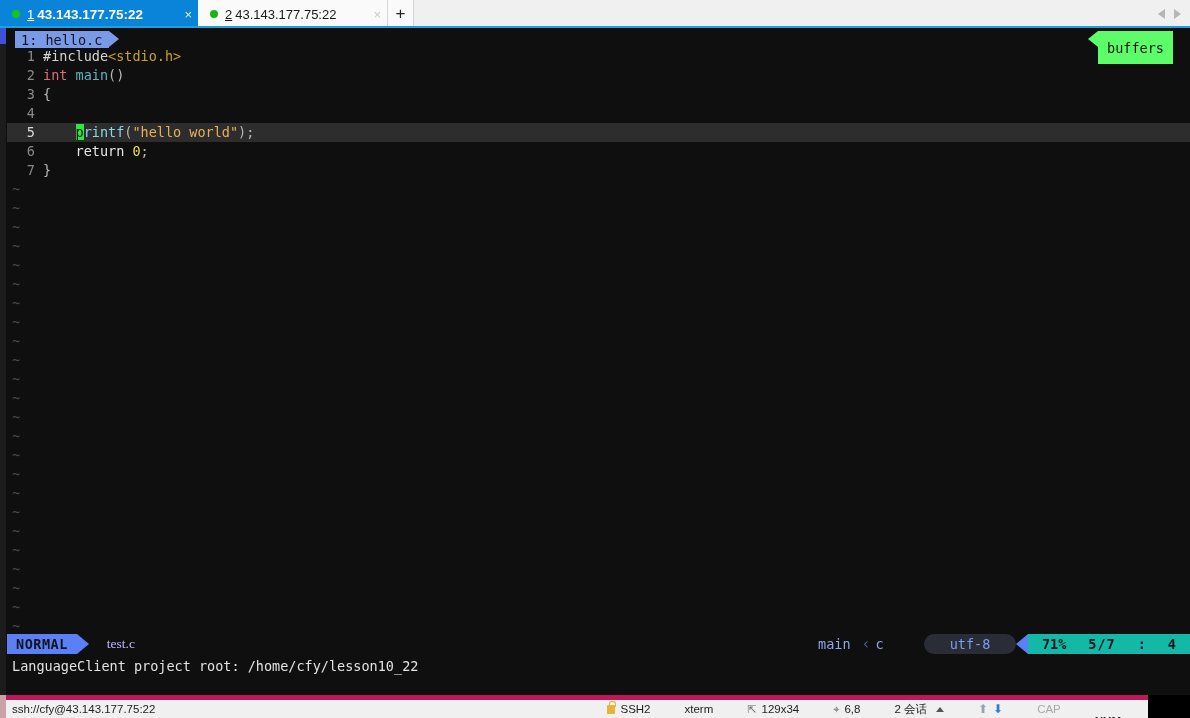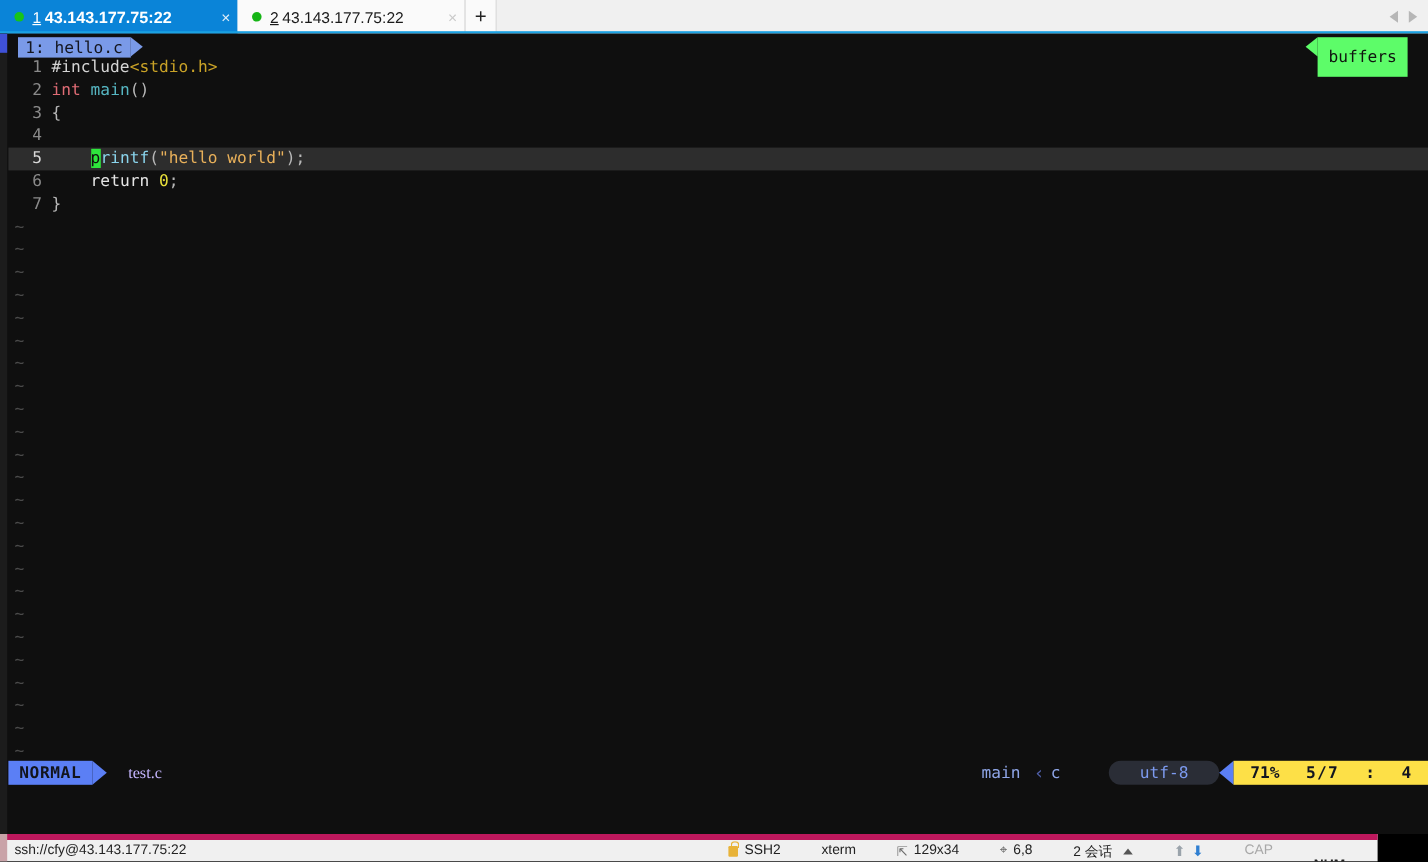--- a/index.html
+++ b/index.html
@@ -116,21 +116,21 @@
   .fname { color: #c4b5fd; padding: 0 10px 0 18px; font-family: Liberation Serif, serif; }
   .sl-right { margin-left: auto; display: flex; align-items: center; }
   .branch { color: #8fa6e8; padding-right: 6px; }
   .chev { color: #4f5fa8; font-size: 15px; padding: 0 5px; }
   .ftype { color: #8fa6e8; padding-right: 10px; }
   .enc-pill {
     background: #2a2d36; color: #7d9bf0; border-radius: 11px;
     padding: 0 26px; height: 20px; display: flex; align-items: center; margin-left: 30px;
   }
   .pos-arrow { width: 0; height: 0; border-top: 10px solid transparent; border-bottom: 10px solid transparent; border-right: 12px solid #5b7ff5; }
-  .pos-seg { background: #fde047; color: #121520; padding: 0 14px 0 4px; display: flex; align-items: center; gap: 22px; height: 20px; font-weight: bold; }
+  .pos-seg { background: #14b8a6; color: #121520; padding: 0 14px 0 4px; display: flex; align-items: center; gap: 22px; height: 20px; font-weight: bold; }
   .pos-seg .pct { min-width: 34px; text-align: right; }
   .pos-seg .loc { letter-spacing: 1px; }
 
   
   .msgline {
     position: absolute; left: 12px; bottom: 19px; height: 19px; line-height: 19px;
     color: #e2e2e2; font-size: 13.5px;
     font-family: "DejaVu Sans Mono", "Liberation Mono", monospace;
   }
 
@@ -253,20 +253,21 @@
         <span class="pos-arrow"></span>
         <span class="pos-seg">
           <span class="pct">71%</span>
           <span class="loc">5/7</span>
           <span>:</span>
           <span>4</span>
         </span>
       </div>
     </div>
 
+    <div class="msgline">LanguageClient project root: /home/cfy/lesson10_22</div>
   </div>
 
   <div class="appstatus">
     <div class="accent-strip"></div>
     <div class="as-left">ssh://cfy@43.143.177.75:22</div>
     <div class="as-right">
       <div class="as-item">
         <span class="lock-ico"></span>
         <span>SSH2</span>
       </div>

